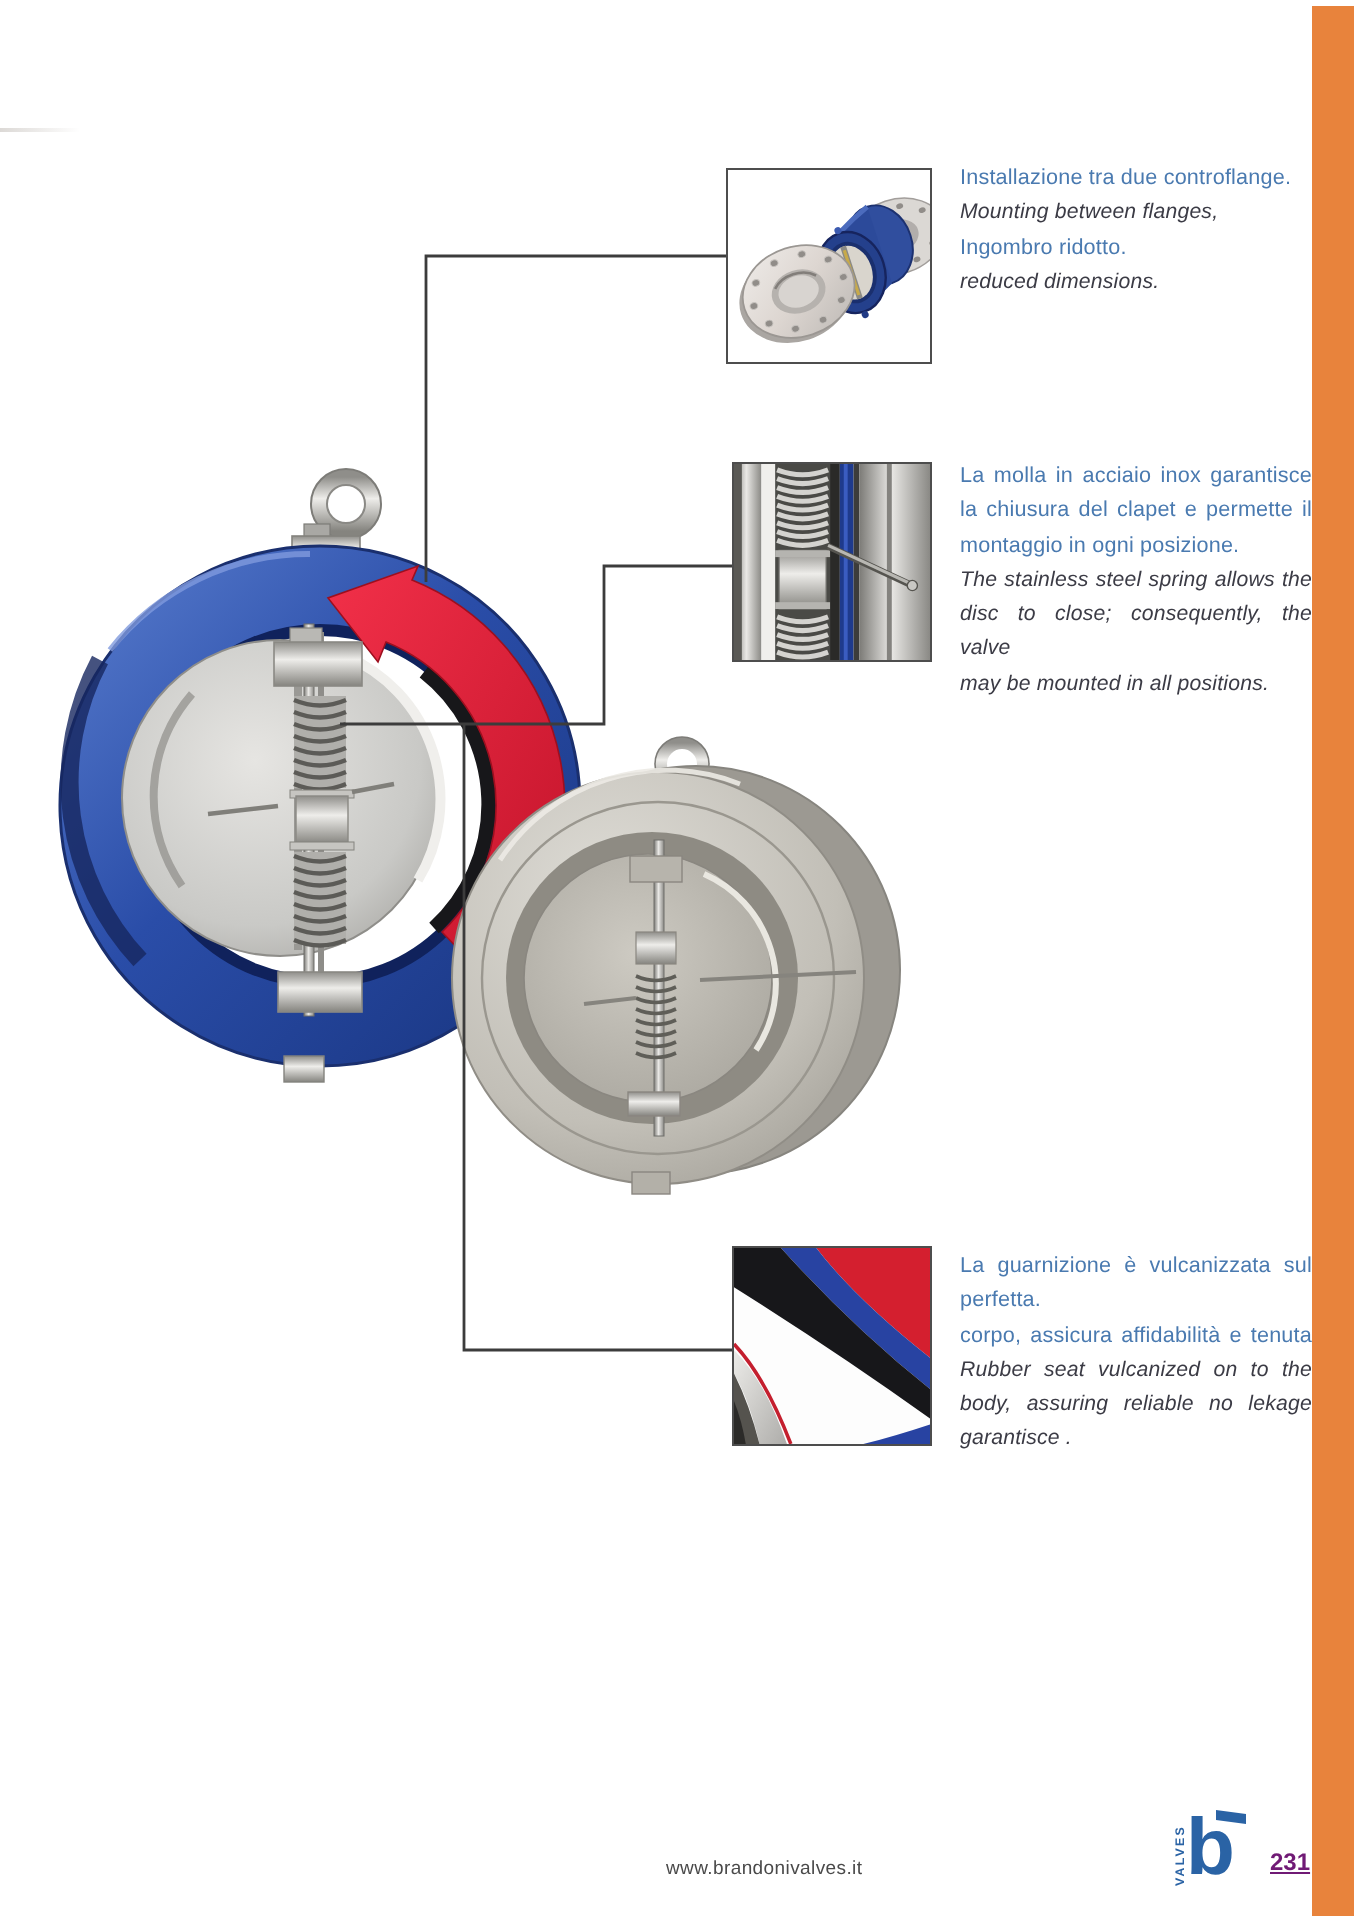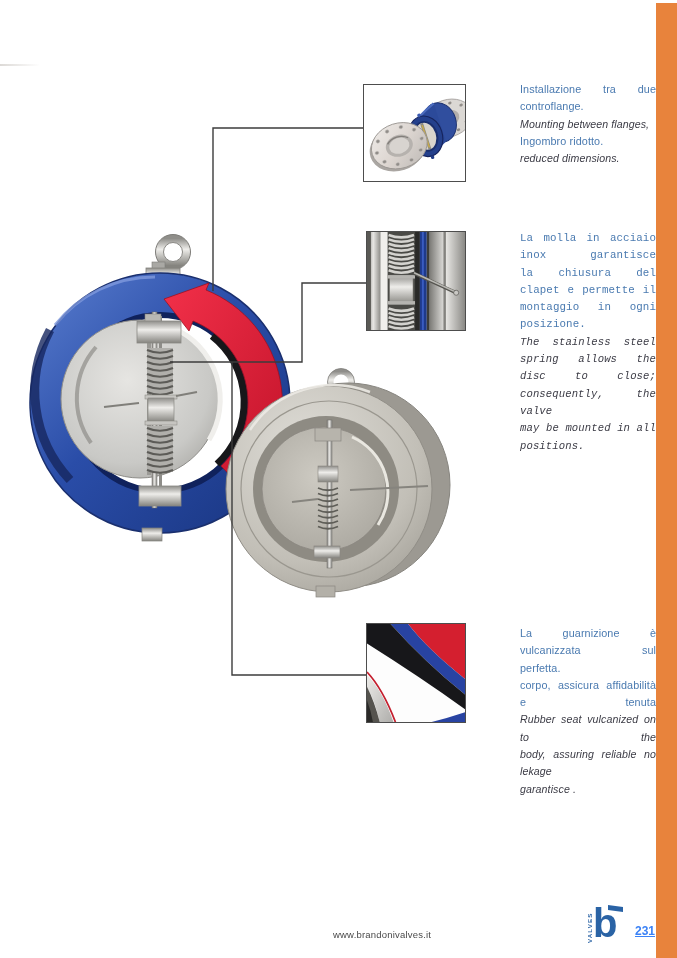--- a/index.html
+++ b/index.html
@@ -9,28 +9,28 @@
   .left-tick{position:absolute;left:0;top:64px;width:40px;height:2px;
              background:linear-gradient(to right,#dcd9d6,rgba(255,255,255,0));}
   .scene{position:absolute;left:0;top:0;}
   .detail-box{position:absolute;background:#ffffff;border:1.2px solid #4d4d4d;box-sizing:border-box;}
   #box1{left:363px;top:84px;width:103px;height:98px;}
   #box2{left:366px;top:231px;width:100px;height:100px;}
   #box3{left:366px;top:623px;width:100px;height:100px;}
   .detail-box svg{display:block;width:100%;height:100%;}
   .callout{position:absolute;left:480px;width:176px;}
   #callout1{top:81px;}
-  #callout2{top:230px;font-family:Liberation Mono, monospace;}
+  #callout2{top:230px;}
   #callout3{top:625px;}
-  .line{font-size:10.8px;line-height:17.3px;letter-spacing:.1px;color:#4a7ab0;text-align:justify;margin-left:40px;}
+  .line{font-size:10.8px;line-height:17.3px;letter-spacing:.1px;color:#4a7ab0;text-align:justify;}
   .line.j{text-align-last:justify;}
   .line.en{font-style:italic;color:#3b3b45;font-size:10.6px;}
   .footer-url{position:absolute;left:333px;top:929px;font-size:9.5px;color:#4a4a4a;letter-spacing:.2px;}
   .logo{position:absolute;left:583px;top:901px;width:48px;height:46px;}
-  .page-num{position:absolute;left:635px;top:924px;font-size:12px;font-weight:bold;color:#3b82f6;text-decoration:underline;}
+  .page-num{position:absolute;left:635px;top:924px;font-size:12px;font-weight:bold;color:#701a75;text-decoration:underline;}
 </style>
 </head>
 <body>
 
 <div class="page">
 
   <div class="orange-band"></div>
   <div class="left-tick"></div>
 
   <svg class="scene" width="677" height="958" viewBox="0 0 677 958">

